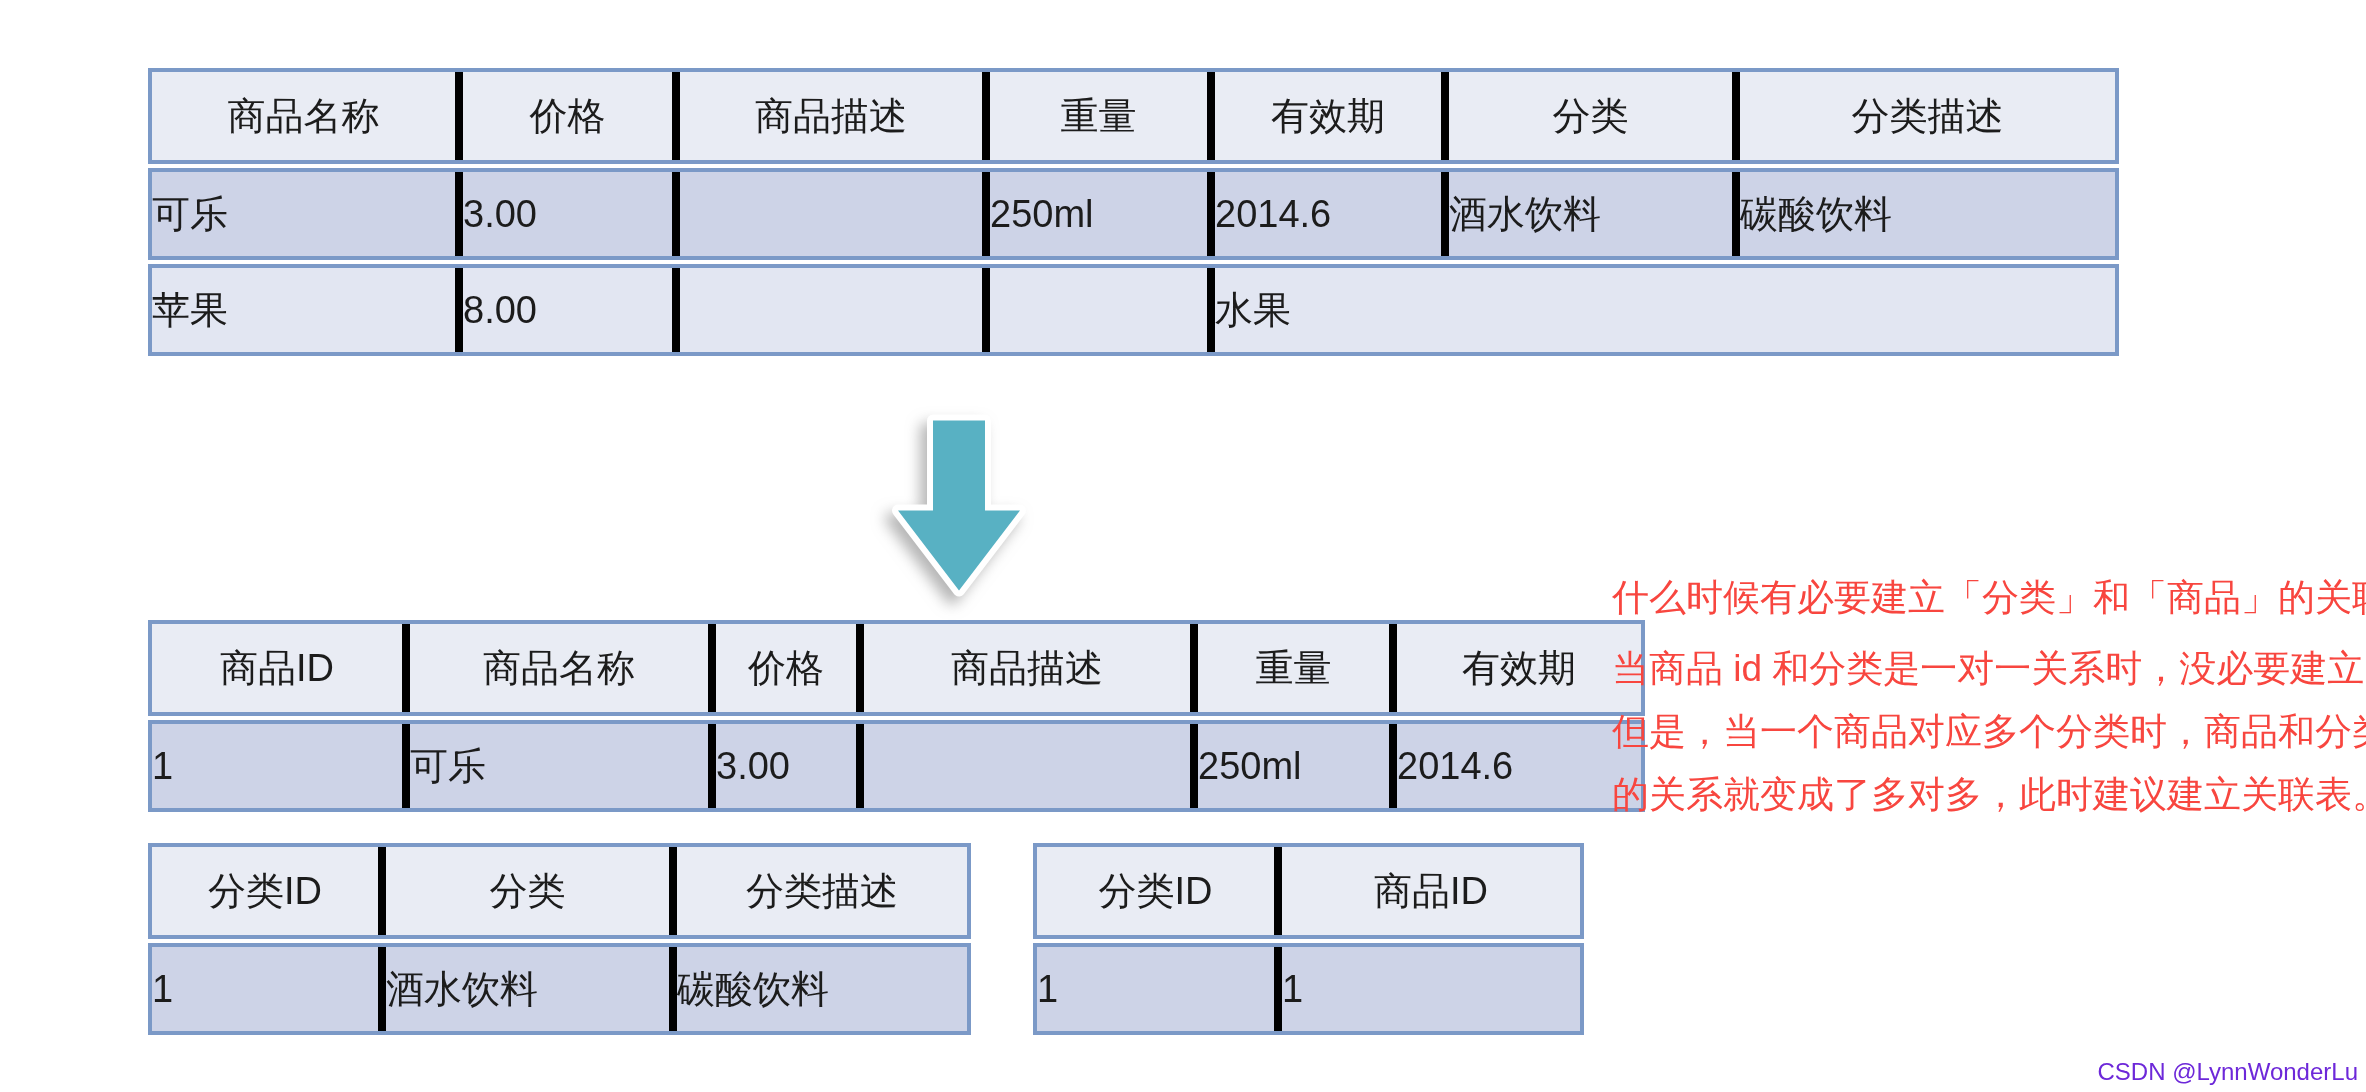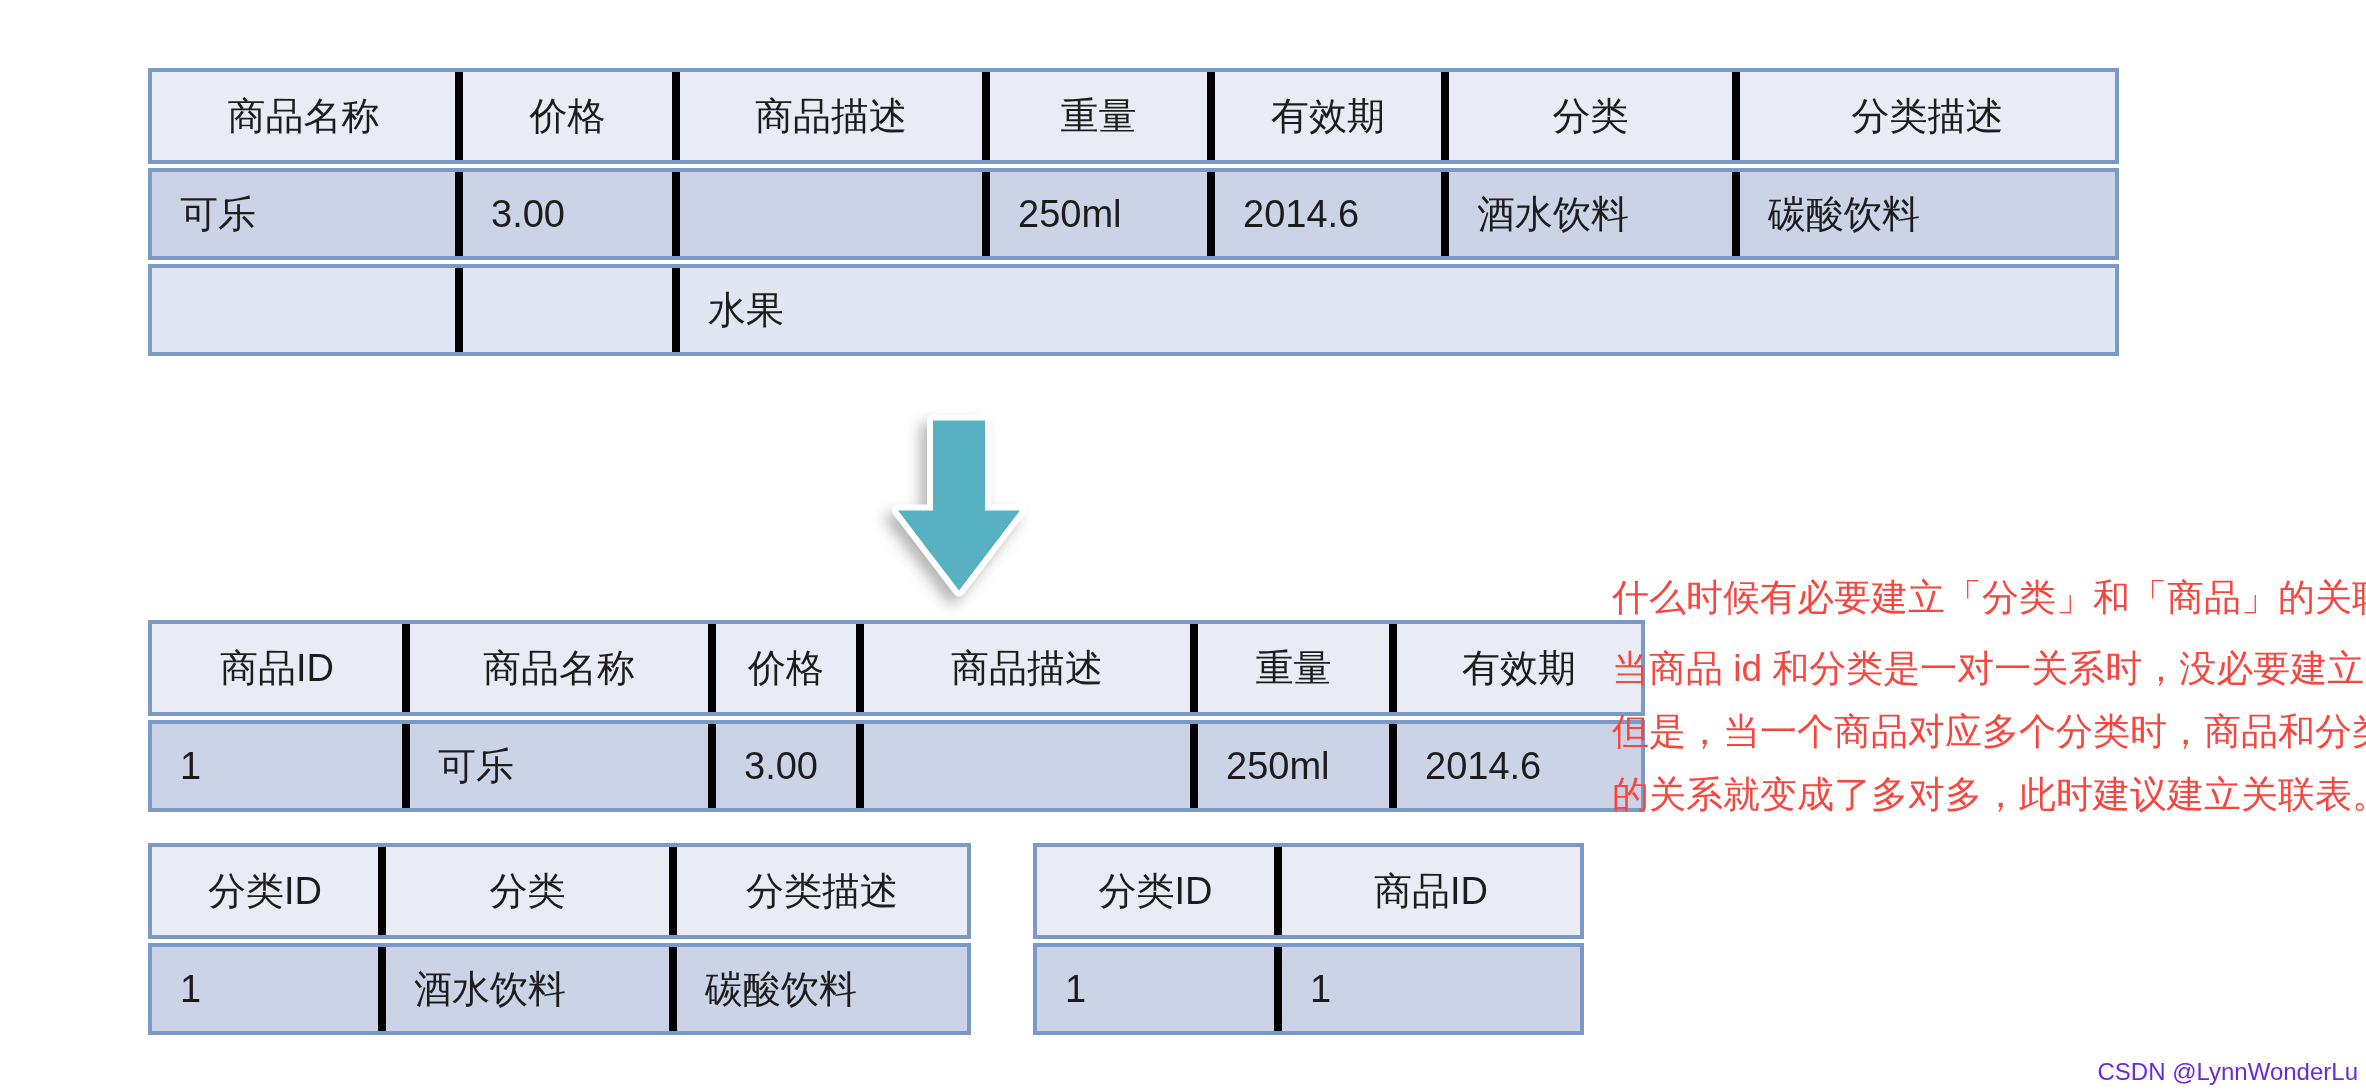--- a/index.html
+++ b/index.html
@@ -20,21 +20,20 @@
     border:4px solid #7b99c7;
     margin-bottom:4px;
     height:92px;
   }
   .trow.thead { height:96px; background:#e9ecf4; }
   .trow.dark  { background:#cdd3e7; }
   .trow.light { background:#e2e6f2; }
   .cell {
     display:flex; align-items:center;
     box-sizing:border-box;
-    padding-left:28px;
     font-size:38px;
     overflow:hidden;
     white-space:nowrap;
   }
   .cell + .cell { border-left:8px solid #000000; }
   .thead .cell { justify-content:center; padding-left:0; }
 
   .t1 { left:148px; top:68px; }
   .t1 .trow { grid-template-columns:303px 217px 310px 225px 234px 291px 383px; }
 
@@ -94,20 +93,22 @@
     <div class="trow dark">
       <div class="cell">可乐</div>
       <div class="cell">3.00</div>
       <div class="cell"></div>
       <div class="cell">250ml</div>
       <div class="cell">2014.6</div>
       <div class="cell">酒水饮料</div>
       <div class="cell">碳酸饮料</div>
     </div>
     <div class="trow light">
+      <div class="cell">苹果</div>
+      <div class="cell">8.00</div>
       <div class="cell"></div>
       <div class="cell"></div>
       <div class="cell">水果</div>
     </div>
   </div>
 
   <div class="arrow-wrap">
     <svg viewBox="0 0 175 200" xmlns="http://www.w3.org/2000/svg">
       <polygon points="61,10 113,10 113,100 148,100 87,180 26,100 61,100" fill="#58b1c3" stroke="#ffffff" stroke-width="12" stroke-linejoin="round" paint-order="stroke"></polygon>
     </svg>

